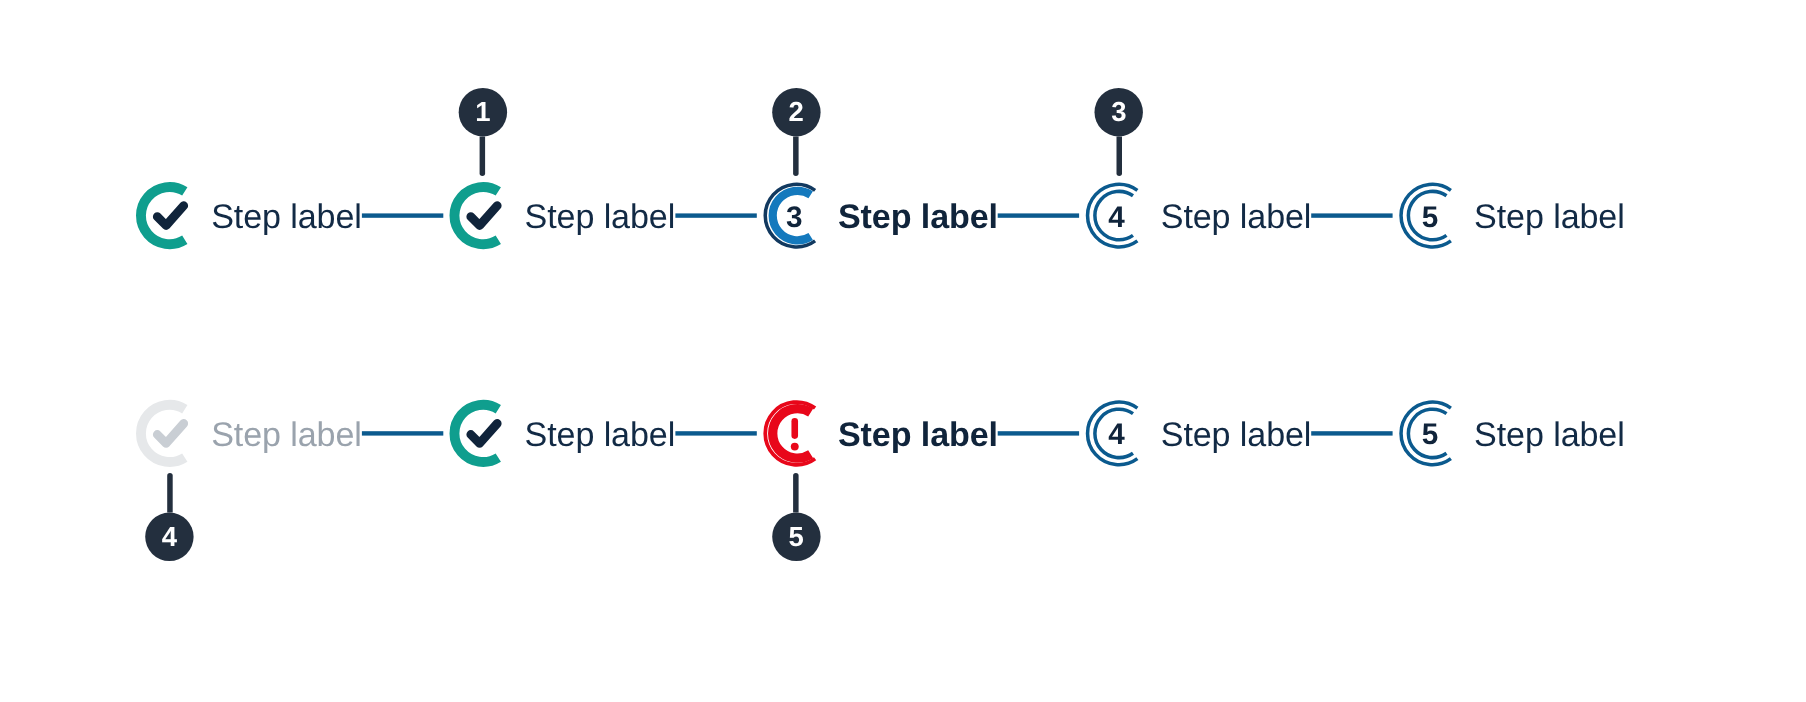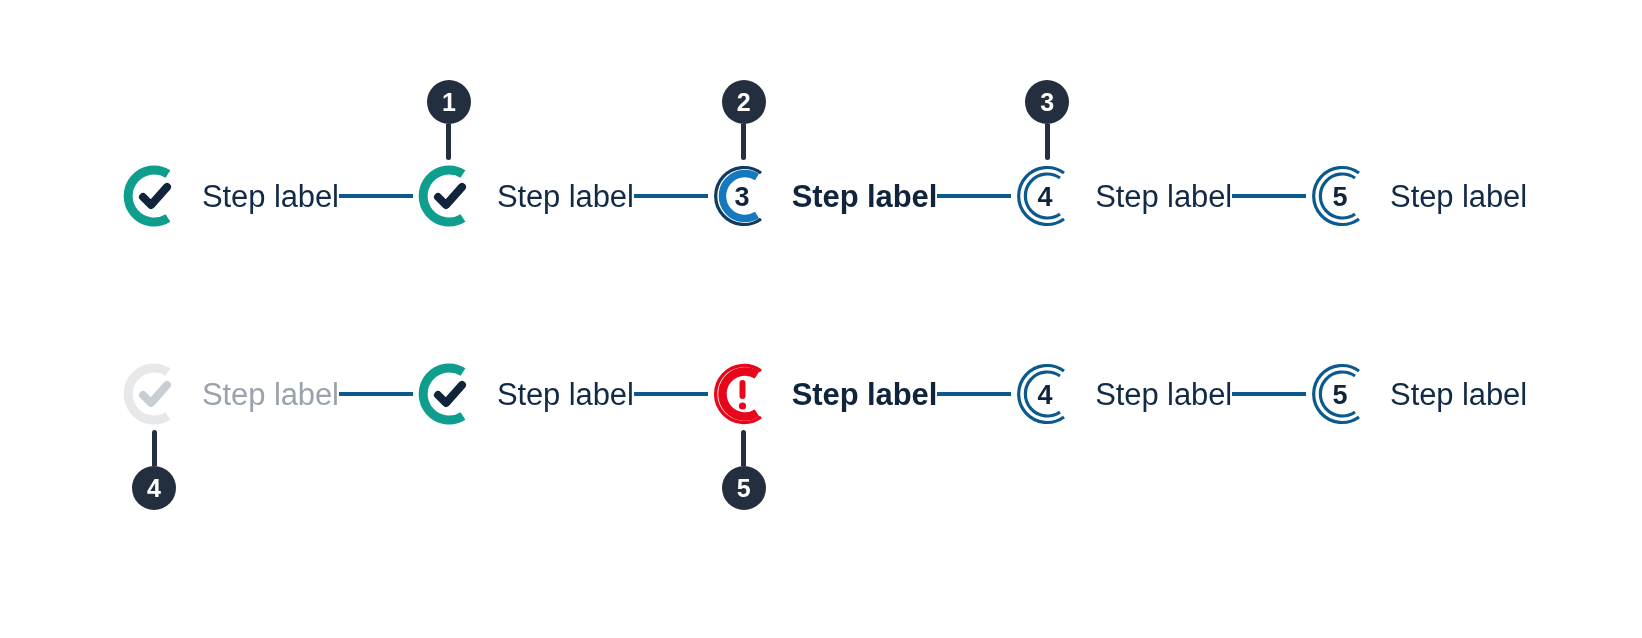--- a/index.html
+++ b/index.html
@@ -47,21 +47,21 @@
     flex: 0 0 auto;
     display: block;
   }
   .step-icon svg { display: block; width: 72px; height: 72px; }
 
   .step-label {
     font-size: 31px;
     line-height: 1;
     color: #122a45;
     white-space: nowrap;
-    margin-left: 12px;
+    margin-left: 2px;
     letter-spacing: -0.1px;
   }
   .step-label.is-active   { font-weight: 700; color: #10243b; }
   .step-label.is-disabled { color: #9aa3ad; font-weight: 400; }
 
   
   .connector {
     flex: 0 0 auto;
     height: 4px;
     background: #0b5a8e;

